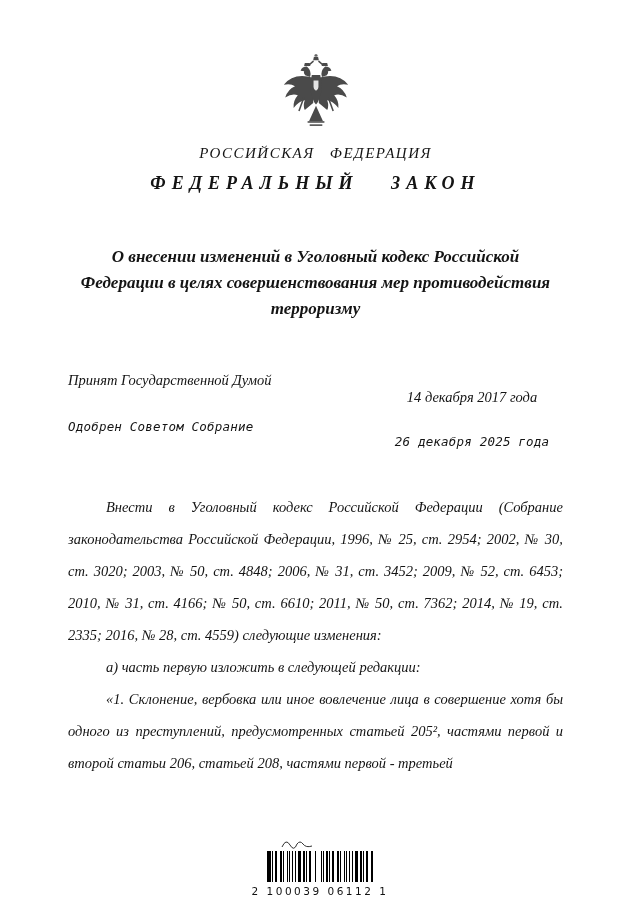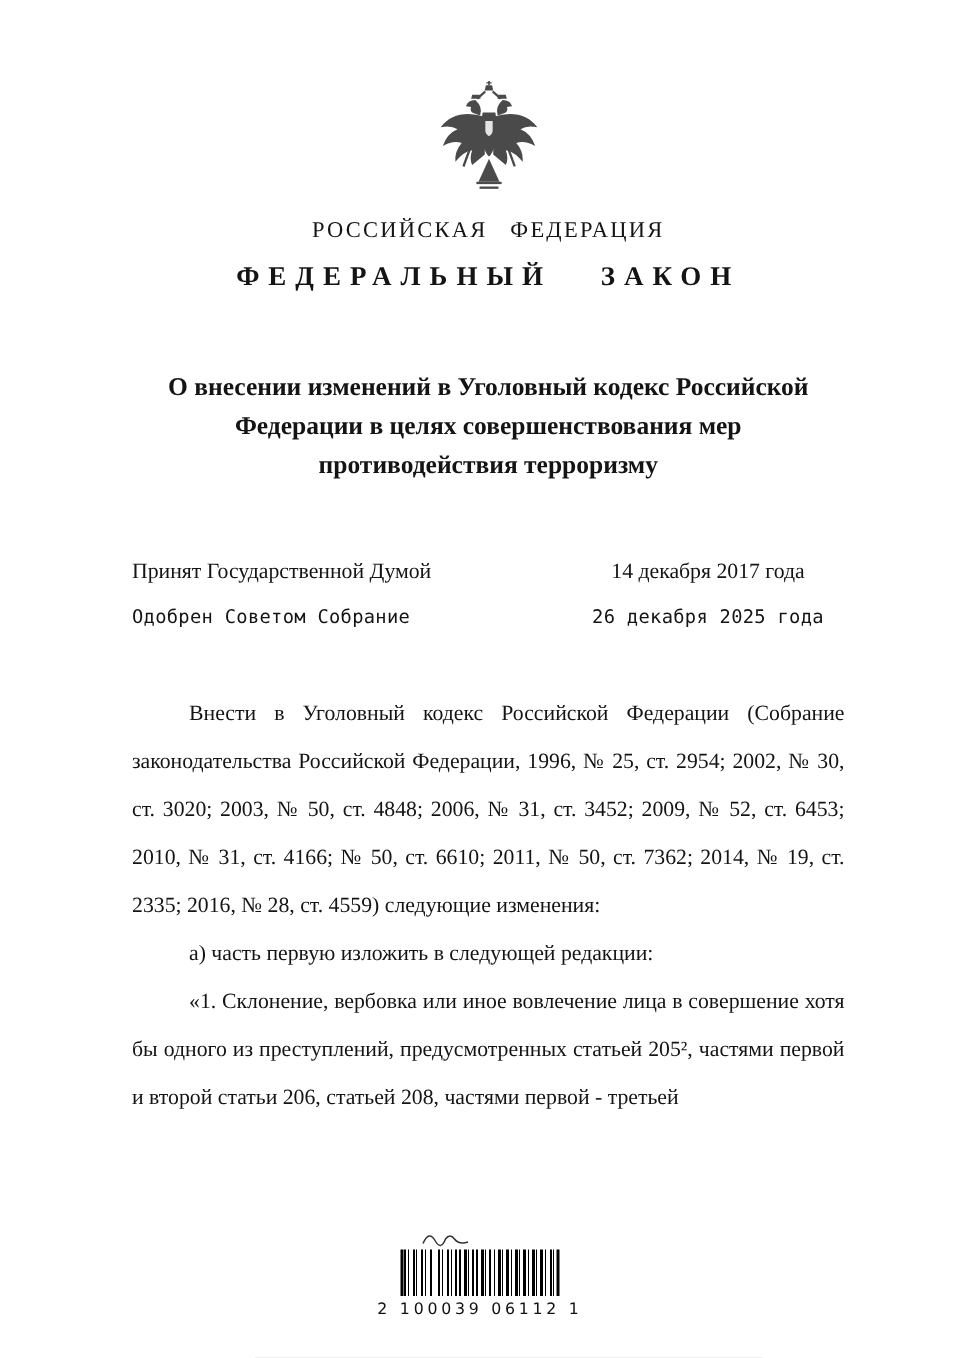--- a/index.html
+++ b/index.html
@@ -6,21 +6,21 @@
   .page {
     position:relative;
     width:640px; height:905px;
     margin:0 auto;
     background:#ffffff;
     font-family:"Liberation Serif", serif;
     color:#141414;
     overflow:hidden;
     box-sizing:border-box;
   }
-  .content { padding:54px 77px 0 88px; }
+  .content { padding:54px 77px 0 68px;font-style:italic; }
 
   .doc-header { text-align:center; }
   .emblem { display:inline-block; line-height:0; }
 
   .country {
     margin-top:10px;
     font-size:15px;
     letter-spacing:1.5px;
     word-spacing:10px;
   }
@@ -35,21 +35,21 @@
   .doc-title {
     margin-top:50px;
     font-weight:bold;
     font-size:17px;
     line-height:26px;
     text-align:center;
     padding:0 4px;
   }
 
   .adoption { margin-top:50px; }
-  .adoption-row { display:flex; font-size:14.5px; margin-bottom:13px; }
+  .adoption-row { display:flex; font-size:14.5px; margin-bottom:13px;flex-direction:column; }
   .adoption-row .date { margin-left:auto; width:182px; text-align:center; }
   .adoption-row.typewriter {
     font-family:"DejaVu Sans Mono", monospace;
     font-size:12.5px;
     letter-spacing:0.2px;
   }
 
   .body-text {
     margin-top:42px;
     font-size:14.5px;
@@ -59,21 +59,21 @@
   .article-heading {
     font-weight:bold;
     text-indent:38px;
     text-align:left;
     margin:0 0 4px 0;
   }
   p.para { margin:0; text-indent:38px; }
 
   .bottom-block {
     position:absolute;
-    left:0; right:0; bottom:26px;
+    left:0; right:0; bottom:8px;
     display:flex; flex-direction:column; align-items:center;
   }
   .hand-mark { height:12px; margin-bottom:1px; margin-right:46px; line-height:0; }
   .barcode {
     width:102px; height:31px;
     background:repeating-linear-gradient(90deg,
       #000 0px, #000 1.6px,
       #fff 1.6px, #fff 3px,
       #000 3px, #000 3.8px,
       #fff 3.8px, #fff 6.2px,

